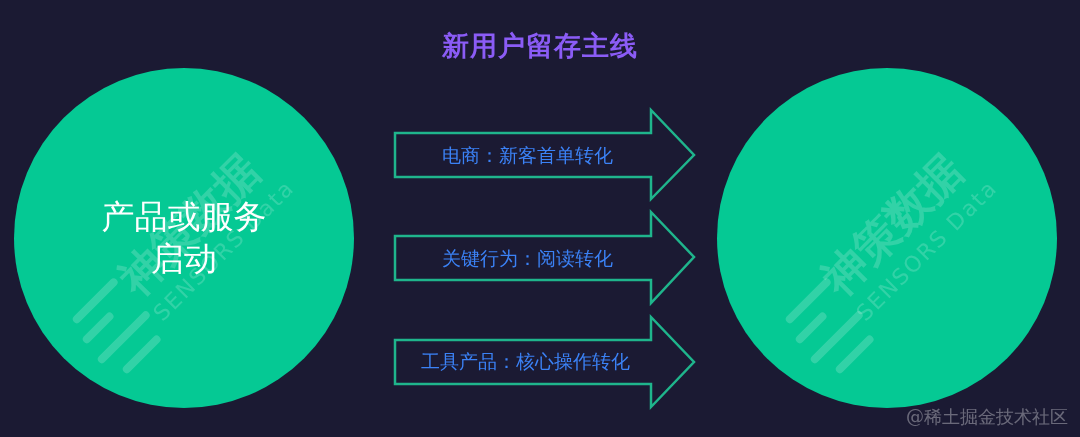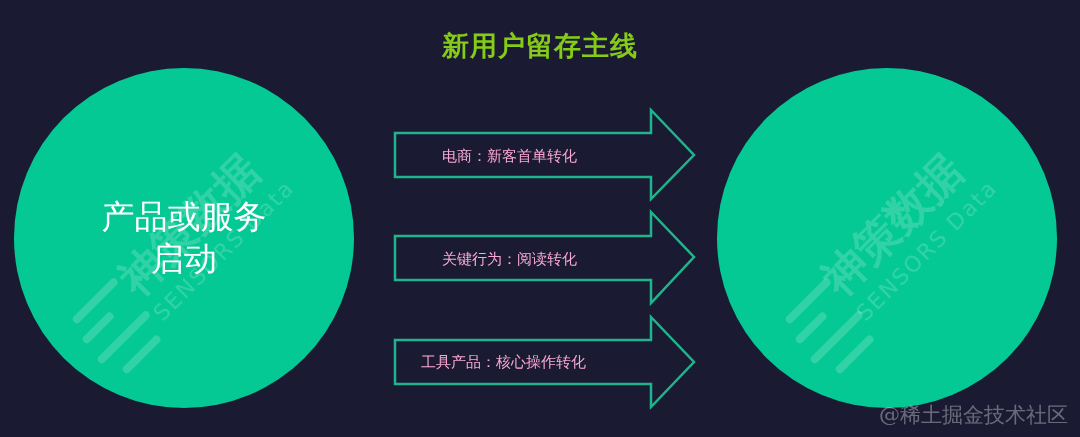--- a/index.html
+++ b/index.html
@@ -4,21 +4,21 @@
 <style>
   html, body { margin: 0; padding: 0; }
   body {
     width: 1080px; height: 437px; overflow: hidden;
     background: #1b1a33;
     font-family: "DejaVu Sans", "Liberation Sans", sans-serif;
     position: relative;
   }
   .title {
     position: absolute; left: 0; right: 0; top: 28px;
-    text-align: center; color: #84cc16;
+    text-align: center; color: #8b5cf6;
     font-size: 27px; font-weight: bold; letter-spacing: 1px;
   }
   .circle {
     position: absolute; width: 340px; height: 340px; border-radius: 50%;
     background: #05c994; overflow: hidden;
   }
   .circle.left { left: 14px; top: 68px; }
   .circle.right { left: 717px; top: 68px; }
   .circle-label {
     position: absolute; left: 0; right: 0; top: 50%;
@@ -34,26 +34,26 @@
   .watermark .wm-cn { font-size: 44px; font-weight: bold; display: block; }
   .watermark .wm-en { font-size: 22px; display: block; letter-spacing: 2px; }
   .wm-bars { position: absolute; z-index: 1; }
   .wm-bars span {
     position: absolute; height: 8px; border-radius: 4px;
     background: rgba(255,255,255,0.18); transform: rotate(-45deg);
     transform-origin: left center;
   }
   .arrows { position: absolute; left: 0; top: 0; }
   .arrow-label {
-    position: absolute; color: #f9a8d4; font-size: 15px;
+    position: absolute; color: #3b82f6; font-size: 19px;
     white-space: nowrap; transform: translateY(-50%);
   }
   .footer {
     position: absolute; right: 12px; bottom: 8px;
-    color: rgba(255,255,255,0.35); font-size: 21px;
+    color: rgba(255,255,255,0.35); font-size: 18px;
     font-family: "DejaVu Serif", "Liberation Serif", serif;
   }
 </style>
 </head>
 <body>
 
 <div class="title">新用户留存主线</div>
 
 <div class="circle left">
   <div class="watermark">

